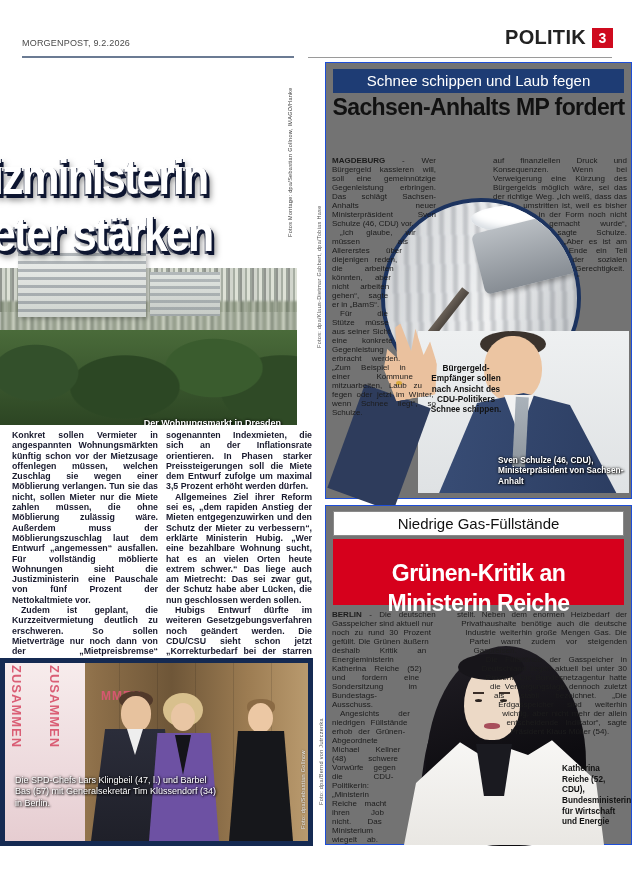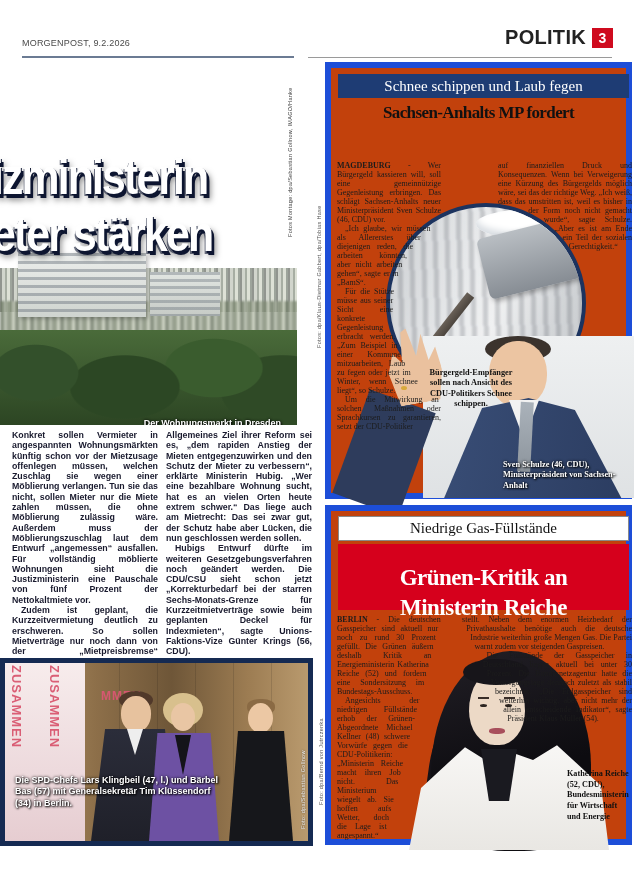--- a/index.html
+++ b/index.html
@@ -53,32 +53,32 @@
   .col2 { left:166px; width:146px; }
 
   
   .spd { position:absolute; left:0; top:658px; width:313px; height:188px; border:5px solid #152a52; overflow:hidden;
     background:repeating-linear-gradient(90deg,rgba(0,0,0,.12) 0 1px,rgba(0,0,0,0) 1px 38px),linear-gradient(90deg,#b99a6e 0%,#8d6f49 30%,#6e5638 55%,#9c7c52 80%,#b99a6e 100%); }
   .spd-poster { position:absolute; left:0; top:0; width:80px; height:100%;
     background:linear-gradient(180deg,#f7ecec,#eddadd 60%,#e6cdd1); }
   .spd-poster-text { position:absolute; top:2px; writing-mode:vertical-rl; font-size:13px; font-weight:800; color:#d64762; opacity:.85; letter-spacing:1px; }
   .spd-sign { position:absolute; left:96px; top:26px; font-size:12px; font-weight:800; color:#e05575; letter-spacing:1px; opacity:.9; }
   .fig { position:absolute; }
-  .spd-caption { position:absolute; left:10px; top:112px; width:205px; color:#fff; font-size:9px; font-weight:700; line-height:1.25;
+  .spd-caption { position:absolute; left:10px; top:112px; width:205px; color:#fff; font-size:9px; font-weight:400; line-height:1.25;
     text-shadow:1px 1px 2px #000, 0 0 3px #000; }
 
   
-  .artbox { position:absolute; left:325px; width:307px; border:6px solid #1d4ed8; background:#c2410c;font-family:Liberation Serif, serif; }
+  .artbox { position:absolute; left:325px; width:307px; border:1px solid #1d4ed8; background:#737373; }
   .box-top { top:62px; height:437px; }
   .box-bottom { top:505px; height:340px; }
 
   .kicker-navy { position:absolute; left:7px; top:6px; width:291px; height:24px; background:#1e3c74; color:#fff;
     font-size:15px; text-align:center; line-height:24px; }
   .bg-headline { position:absolute; left:0; top:31px; width:100%; text-align:center; color:#111;
-    font-size:17px; font-weight:900; line-height:27px; letter-spacing:-.6px; }
+    font-size:23px; font-weight:900; line-height:27px; letter-spacing:-.6px; }
 
   .rbody-col { position:absolute; overflow:hidden; }
   .rbody-col p { font-size:8px; line-height:9px; color:#1c1c1c; text-align:justify; hyphens:auto; overflow-wrap:break-word; }
   .rbody-col p + p { text-indent:8px; }
   .dateline { font-weight:700; }
   .bt-col1 { left:6px; top:93px; width:104px; height:340px; }
   .bt-col2 { left:167px; top:93px; width:134px; height:275px; }
   .fl-circle-r { float:right; width:58px; height:300px; margin-top:30px; shape-outside:circle(100px at 110px 150px); }
   .fl-circle-l { float:left; width:92px; height:235px; margin-top:55px; shape-outside:circle(95px at -10px 140px); }
 
@@ -164,20 +164,21 @@
     </div>
     <div class="lead-caption">Der Wohnungsmarkt in Dresden und anderen Großstädten ist weiterhin extrem angespannt.</div>
   </div>
   <div class="vcredit onphoto" style="left:287px; top:62px; height:175px;">Fotos Montage: dpa/Sebastian Gollnow, IMAGO/Hanke</div>
 
   <div class="lead-body-col col1">
     <p>Konkret sollen Vermieter in angespannten Wohnungsmärkten künftig schon vor der Mietzusage offenlegen müssen, welchen Zuschlag sie wegen einer Möblierung verlangen. Tun sie das nicht, sollen Mieter nur die Miete zahlen müssen, die ohne Möblierung zulässig wäre. Außerdem muss der Möblierungszuschlag laut dem Entwurf „angemessen“ ausfallen. Für vollständig möblierte Wohnungen sieht die Justizministerin eine Pauschale von fünf Prozent der Nettokaltmiete vor.</p>
     <p>Zudem ist geplant, die Kurzzeitvermietung deutlich zu erschweren. So sollen Mietverträge nur noch dann von der „Mietpreisbremse“ ausgenommen sein, wenn sie für höchstens sechs Monate abgeschlossen werden. Voraussetzung für eine Befristung soll ein besonderer Grund aufseiten des Mieters sein, etwa berufliche Umstände. Ein weiterer Vorschlag betrifft die</p>
   </div>
   <div class="lead-body-col col2">
+    <p>sogenannten Indexmieten, die sich an der Inflationsrate orientieren. In Phasen starker Preissteigerungen soll die Miete dem Entwurf zufolge um maximal 3,5 Prozent erhöht werden dürfen.</p>
     <p>Allgemeines Ziel ihrer Reform sei es, „dem rapiden Anstieg der Mieten entgegenzuwirken und den Schutz der Mieter zu verbessern“, erklärte Ministerin Hubig. „Wer eine bezahlbare Wohnung sucht, hat es an vielen Orten heute extrem schwer.“ Das liege auch am Mietrecht: Das sei zwar gut, der Schutz habe aber Lücken, die nun geschlossen werden sollen.</p>
     <p>Hubigs Entwurf dürfte im weiteren Gesetzgebungsverfahren noch geändert werden. Die CDU/CSU sieht schon jetzt „Korrekturbedarf bei der starren Sechs-Monats-Grenze für Kurzzeitmietverträge sowie beim geplanten Deckel für Indexmieten“, sagte Unions-Faktions-Vize Günter Krings (56, CDU).</p>
   </div>
 
   <div class="spd">
     <div class="spd-poster">
       <span class="spd-poster-text" style="left:4px;">ZUSAMMEN</span>
       <span class="spd-poster-text" style="left:42px;">ZUSAMMEN</span>
     </div>
     <span class="spd-sign">MMEN</span>
@@ -220,21 +221,20 @@
     </div>
     <div class="arm"></div>
     <div class="hand"></div>
     <div class="ring"></div>
 
     <div class="rbody-col bt-col1">
       <div class="fl-circle-r"></div>
       <p><span class="dateline">MAGDEBURG</span><span> - Wer Bürgergeld kassieren will, soll eine gemeinnützige Gegenleistung erbringen. Das schlägt Sachsen-Anhalts neuer Ministerpräsident Sven Schulze (46, CDU) vor.</span></p>
       <p>„Ich glaube, wir müssen als Allererstes über diejenigen reden, die arbeiten könnten, aber nicht arbeiten gehen“, sagte er in „BamS“.</p>
       <p>Für die Stütze müsse aus seiner Sicht eine konkrete Gegenleistung erbracht werden. „Zum Beispiel in einer Kommune mitzuarbeiten, Laub zu fegen oder jetzt im Winter, wenn Schnee liegt“, so Schulze.</p>
-      <p>Um die Mitwirkung an solchen Maßnahmen oder Sprachkursen zu garantieren, setzt der CDU-Politiker</p>
     </div>
     <div class="rbody-col bt-col2">
       <div class="fl-circle-l"></div>
       <p>auf finanziellen Druck und Konsequenzen. Wenn bei Verweigerung eine Kürzung des Bürgergelds möglich wäre, sei das der richtige Weg. „Ich weiß, dass das umstritten ist, weil es bisher in der Form noch nicht gemacht wurde“, sagte Schulze. „Aber es ist am Ende ein Teil der sozialen Gerechtigkeit.“</p>
     </div>
 
     <div class="cap-black-center">Bürgergeld-Empfänger sollen nach Ansicht des CDU-Politikers Schnee schippen.</div>
     <div class="cap-white-right">Sven Schulze (46, CDU), Ministerpräsident von Sachsen-Anhalt</div>
   </div>
   <div class="vcredit" style="left:316px; top:68px; height:280px;">Fotos: dpa/Klaus-Dietmar Gabbert, dpa/Tobias Hase</div>

